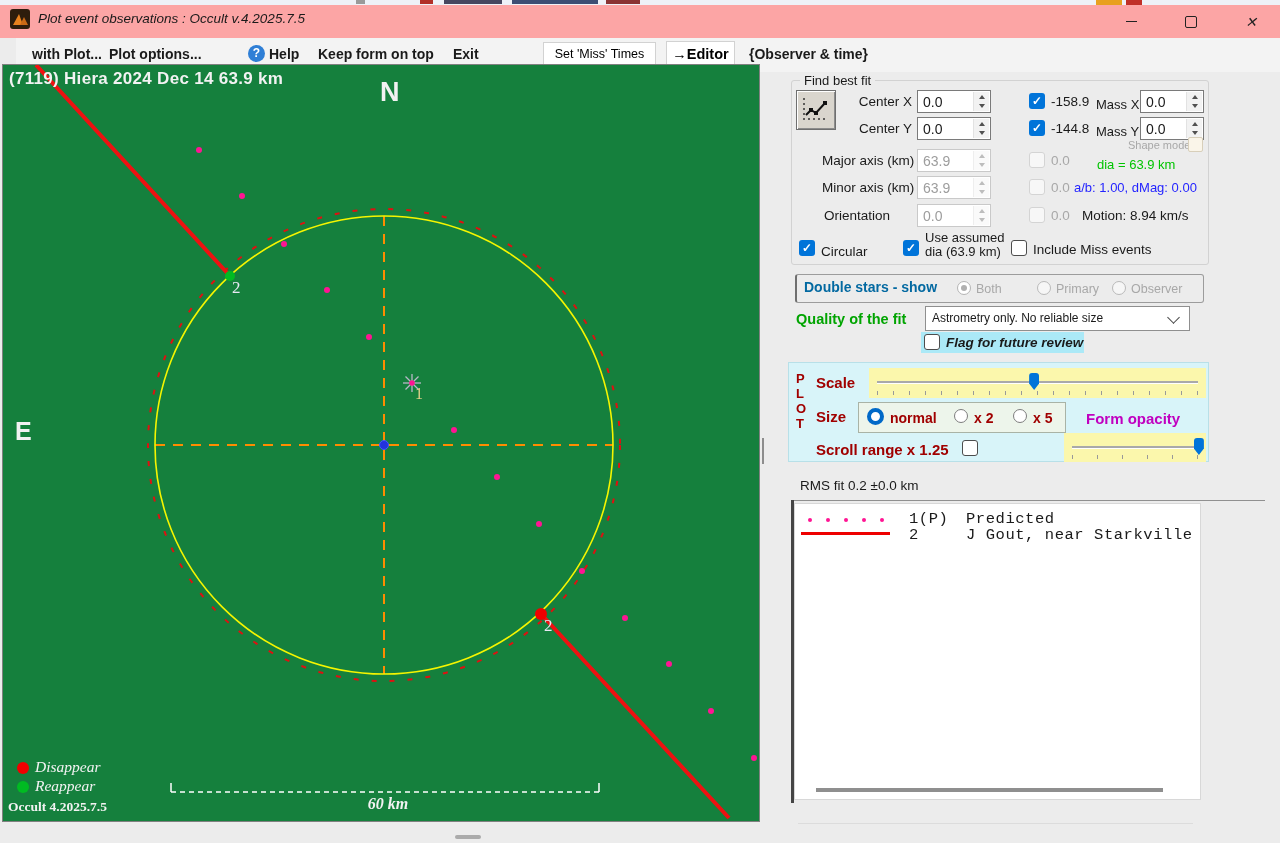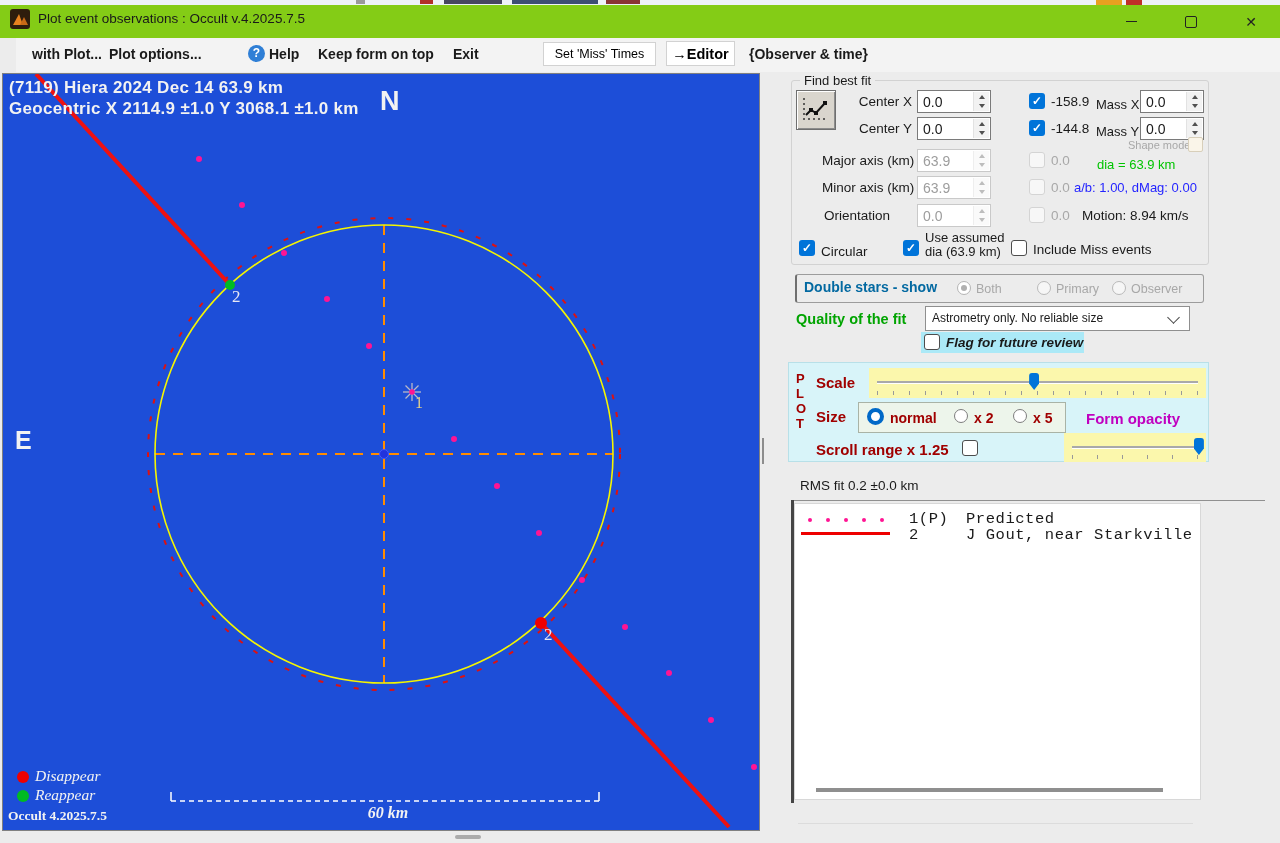--- a/index.html
+++ b/index.html
@@ -2,36 +2,36 @@
 <html><head>
 <meta charset="utf-8">
 <style>
   html,body{margin:0;padding:0;background:#cfcfcf;}
   #app{position:relative;width:1280px;height:843px;background:#ececec;
        font-family:"Liberation Sans",sans-serif;overflow:hidden;color:#1a1a1a;}
   .abs{position:absolute;}
   
   .sliver{position:absolute;left:0;top:0;width:1280px;height:5px;background:#eef2f8;}
   .sliver div{position:absolute;top:0;height:4px;}
-  .titlebar{position:absolute;left:0;top:5px;width:1280px;height:33px;background:#84cc16;}
+  .titlebar{position:absolute;left:0;top:5px;width:1280px;height:33px;background:#fca5a5;font-style:italic;}
   .appicon{position:absolute;left:10px;top:4px;width:20px;height:20px;}
   .wtitle{position:absolute;left:38px;top:6px;font-size:13.5px;}
   .winbtn{position:absolute;top:0;width:46px;height:33px;display:flex;align-items:center;justify-content:center;}
   .minglyph{width:11px;height:1px;background:#222;display:block;}
   .maxglyph{width:10px;height:10px;border:1.2px solid #222;border-radius:2px;display:block;}
   .closeglyph{font-size:14px;color:#222;line-height:1;}
   
   .menubar{position:absolute;left:0;top:38px;width:1280px;height:34px;background:#f3f3f3;margin-left:16px;}
   .mitem{position:absolute;top:8px;font-size:14px;font-weight:600;color:#1a1a1a;}
   .helpic{position:absolute;left:-21px;top:-1px;width:17px;height:17px;border-radius:50%;
           background:#2f7fd6;color:#fff;font-size:12px;font-weight:bold;text-align:center;line-height:17px;}
   .tbtn{position:absolute;background:#fff;border:1px solid #d2d2d2;border-radius:0;
         display:flex;align-items:center;justify-content:center;box-sizing:border-box;}
   
-  .plot{position:absolute;left:2px;top:73px;width:756px;height:756px;background:#1d4ed8;
+  .plot{position:absolute;left:2px;top:64px;width:756px;height:756px;background:#15803d;
         border:1px solid #808080;box-sizing:content-box;}
   .plot .ov{position:absolute;color:#f2f2f2;white-space:nowrap;}
   .ph{font-weight:bold;font-size:17px;letter-spacing:.3px;}
   .serif{font-family:"Liberation Serif",serif;}
   .ldot{position:absolute;width:12px;height:12px;border-radius:50%;}
   
   .grpbox{position:absolute;border:1px solid #d2d2d2;border-radius:3px;}
   .grplab{position:absolute;background:#ececec;padding:0 4px;font-size:13px;}
   .rlab{position:absolute;font-size:13.5px;white-space:nowrap;}
   .spin{position:absolute;height:23px;background:#fff;border:1px solid #7a7a7a;box-sizing:border-box;
@@ -145,21 +145,20 @@
           <circle cx="409" cy="318" r="2.8" fill="#ff1493"></circle>
           <line x1="33" y1="0" x2="227" y2="211" stroke="#ee1111" stroke-width="4"></line>
           <line x1="538" y1="549" x2="726" y2="753" stroke="#ee1111" stroke-width="4"></line>
           <circle cx="227" cy="211" r="5" fill="#00bb22"></circle>
           <circle cx="538" cy="549" r="6" fill="#f00000"></circle>
           <line x1="168" y1="727" x2="596" y2="727" stroke="#ffffff" stroke-width="1.5" stroke-dasharray="5 4"></line>
           <line x1="168" y1="718" x2="168" y2="727" stroke="#ffffff" stroke-width="1.5"></line>
           <line x1="596" y1="718" x2="596" y2="727" stroke="#ffffff" stroke-width="1.5"></line>
         </svg></div>
     <div class="ov ph" style="left:6px;top:4px;">(7119) Hiera  2024 Dec 14   63.9 km</div>
-    <div class="ov ph" style="left:6px;top:25px;">Geocentric  X 2114.9 ±1.0  Y 3068.1 ±1.0 km</div>
     <div class="ov ph" style="left:377px;top:12px;font-size:27px;">N</div>
     <div class="ov ph" style="left:12px;top:352px;font-size:25px;">E</div>
     <div class="ov serif" style="left:412px;top:320px;color:#e2d089;font-size:16px;">1</div>
     <div class="ov serif" style="left:229px;top:213px;color:#e8e8f4;font-size:17px;">2</div>
     <div class="ov serif" style="left:541px;top:551px;color:#e8e8f4;font-size:17px;">2</div>
     <span class="ldot" style="left:14px;top:697px;background:#f00000;"></span>
     <div class="ov serif" style="left:32px;top:693px;font-style:italic;font-size:15.5px;">Disappear</div>
     <span class="ldot" style="left:14px;top:716px;background:#00bb22;"></span>
     <div class="ov serif" style="left:32px;top:712px;font-style:italic;font-size:15.5px;">Reappear</div>
     <div class="ov serif" style="left:5px;top:734px;font-weight:bold;font-size:13.5px;">Occult 4.2025.7.5</div>

